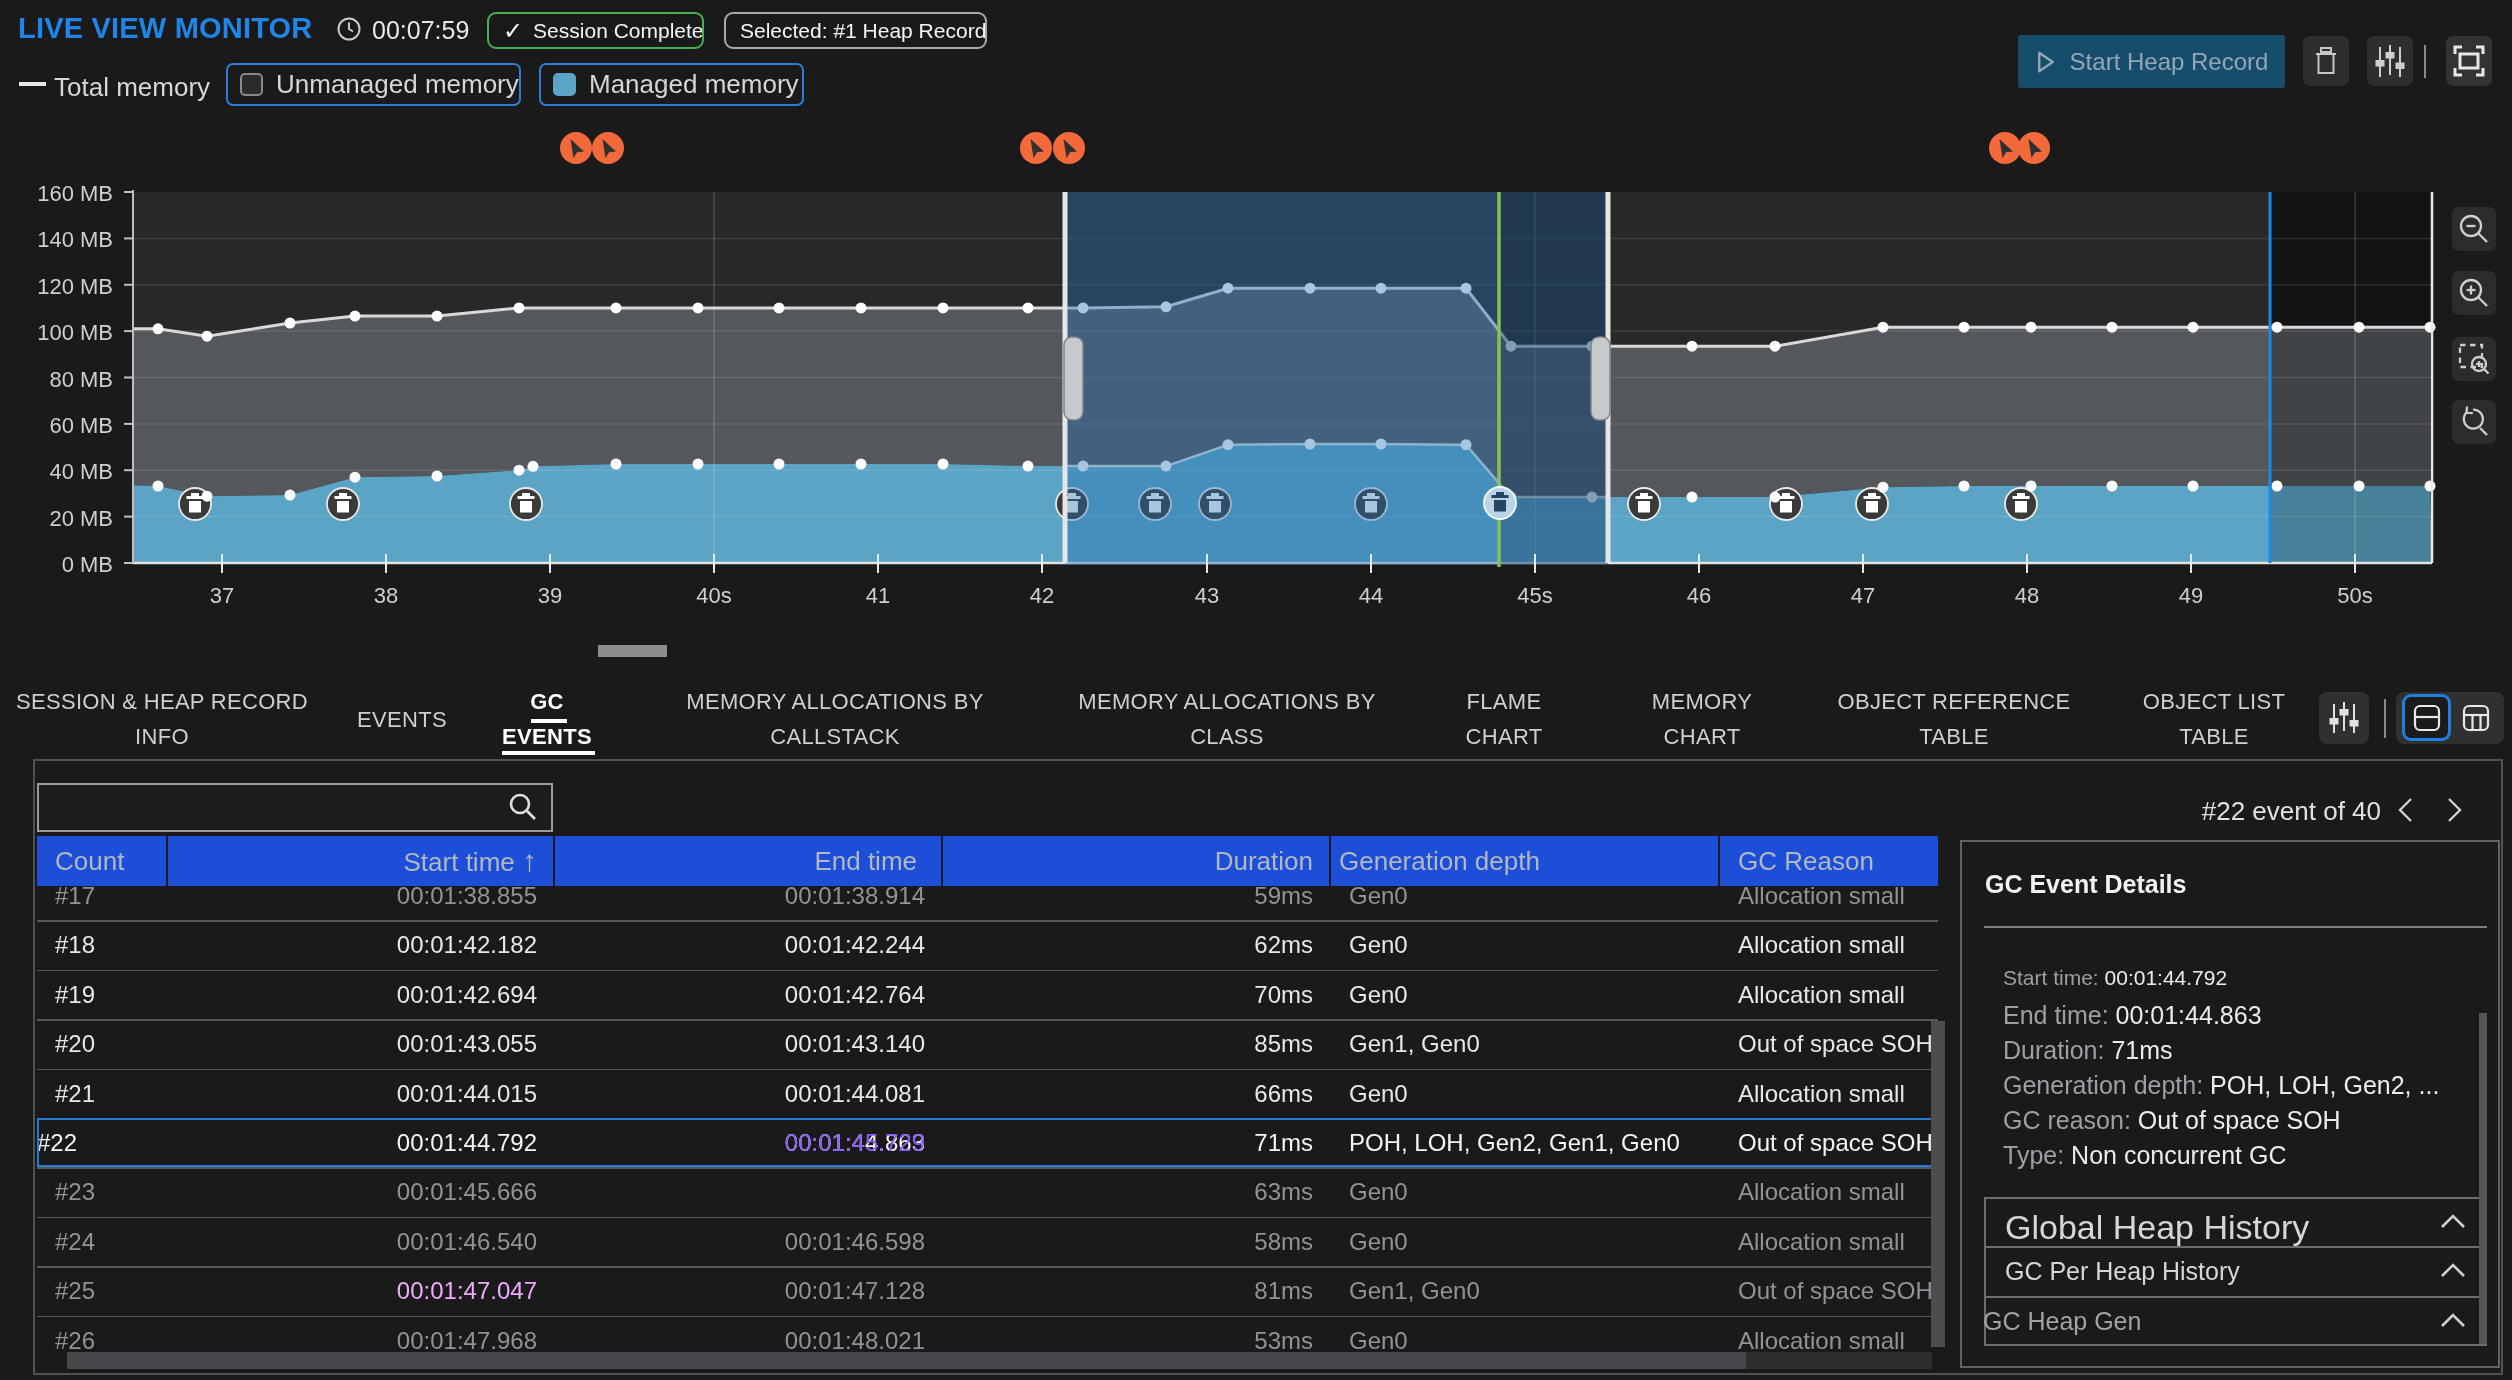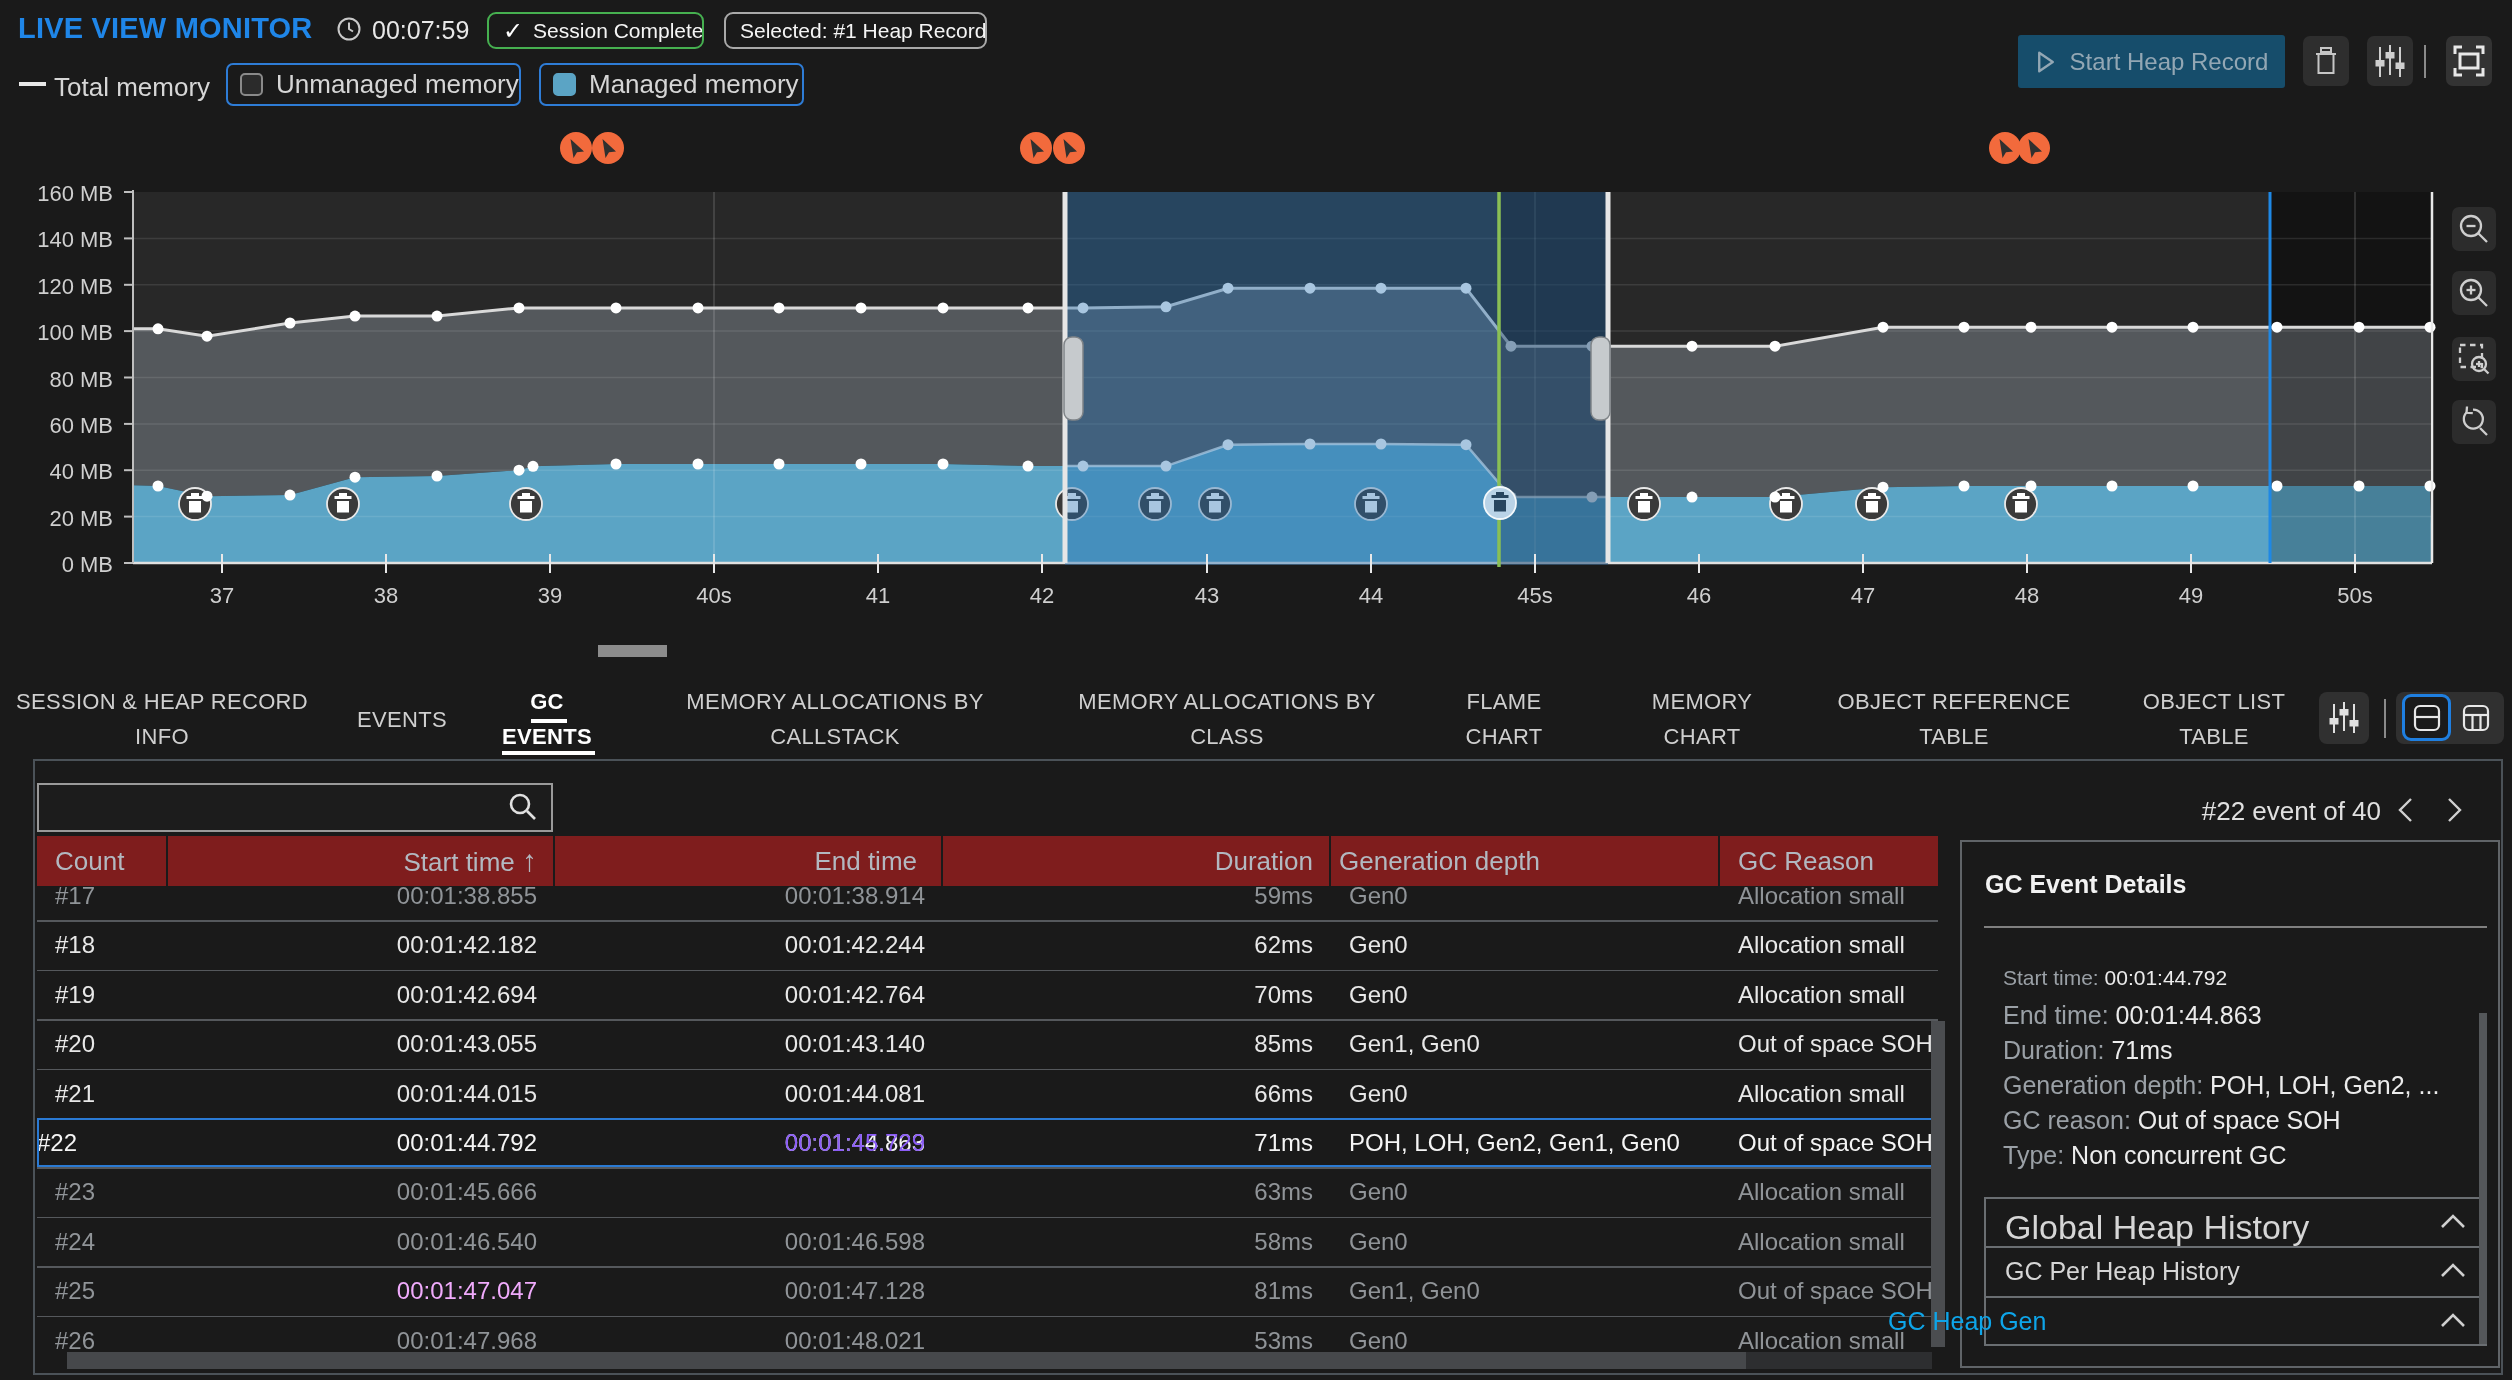--- a/index.html
+++ b/index.html
@@ -9,21 +9,21 @@
 .legpill{height:43px;border:2px solid #2e7cd6;border-radius:7px;display:flex;align-items:center;
   padding:0 0 0 12px;color:#d6d6d6;font-size:26px;box-sizing:border-box;}
 .cb{width:23px;height:23px;border-radius:5px;margin-right:13px;display:inline-block;box-sizing:border-box}
 .ibtn{width:46px;height:50px;background:#2e2e2e;border-radius:7px;display:flex;align-items:center;justify-content:center}
 .zbtn{position:absolute;width:44px;height:44px;background:#2c2c2c;border-radius:7px;display:flex;align-items:center;justify-content:center}
 
 .axlab{fill:#cfcfcf;font-size:22px;font-family:"Liberation Sans",sans-serif}
 .tab{position:absolute;top:680px;height:78px;transform:translateX(-50%);display:flex;align-items:center;
   text-align:center;font-size:22px;color:#cfcfcf;line-height:35px;letter-spacing:0.3px;white-space:nowrap}
 .seltab{color:#fff;font-weight:bold}
-.hcell{top:836px;height:50px;background:#7f1d1d;font-size:26px;color:#b2b8c0;line-height:50px;box-sizing:border-box}
+.hcell{top:836px;height:50px;background:#1d4ed8;font-size:26px;color:#b2b8c0;line-height:50px;box-sizing:border-box}
 .rcell{height:49.4px;font-size:24px;line-height:49.4px;box-sizing:border-box;white-space:nowrap}
 </style></head>
 <body>
 
 <div class="abs" style="left:18px;top:12px;font-size:29px;font-weight:bold;color:#1f86e8;letter-spacing:0.2px">LIVE VIEW MONITOR</div>
 <div class="abs" style="left:336px;top:16px"><svg width="26" height="26" viewBox="0 0 26 26" fill="none" stroke="#c9c9c9" stroke-width="2">
       <circle cx="13" cy="13" r="10.5"></circle>
       <path d="M 13,6.5 L 13,13 L 17,15.5"></path>
     </svg></div>
 <div class="abs" style="left:372px;top:16px;font-size:25px;color:#e8e8e8">00:07:59</div>
@@ -485,17 +485,17 @@
 <div class="abs" style="left:2005px;top:1208px;font-size:34px;color:#d6d6d6">Global Heap History</div>
 <svg class="abs" style="left:2440px;top:1212px" width="26" height="18" viewBox="0 0 26 18" fill="none" stroke="#cfcfcf" stroke-width="2.6">
     <path d="M 2,15 L 13,4 L 24,15"></path>
   </svg>
 <div class="abs" style="left:1984px;top:1246px;width:503px;height:2px;background:#6a6e72"></div>
 <div class="abs" style="left:2005px;top:1257px;font-size:25px;color:#d6d6d6">GC Per Heap History</div>
 <svg class="abs" style="left:2440px;top:1261px" width="26" height="18" viewBox="0 0 26 18" fill="none" stroke="#cfcfcf" stroke-width="2.6">
     <path d="M 2,15 L 13,4 L 24,15"></path>
   </svg>
 <div class="abs" style="left:1984px;top:1296px;width:503px;height:2px;background:#6a6e72"></div>
-<div class="abs" style="left:1888px;top:1307px;font-size:25px;color:#0ea5e9">GC Heap Gen</div>
+<div class="abs" style="left:1983px;top:1307px;font-size:25px;color:#a3a3a3">GC Heap Gen</div>
 <svg class="abs" style="left:2440px;top:1311px" width="26" height="18" viewBox="0 0 26 18" fill="none" stroke="#cfcfcf" stroke-width="2.6">
     <path d="M 2,15 L 13,4 L 24,15"></path>
   </svg>
 <div class="abs" style="left:2479px;top:1013px;width:8px;height:331px;background:#54575a"></div>
 
 </body></html>

